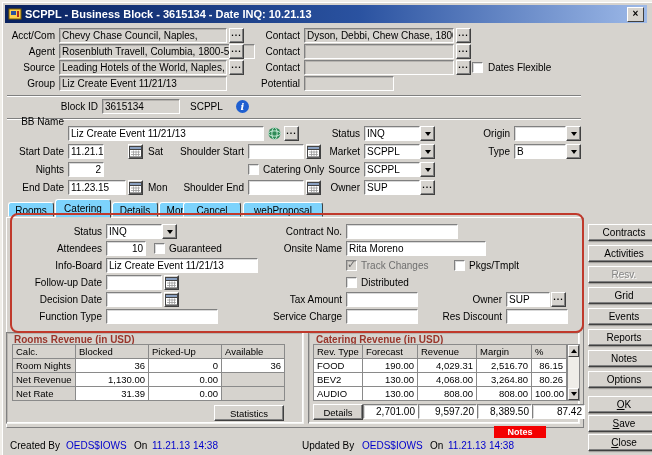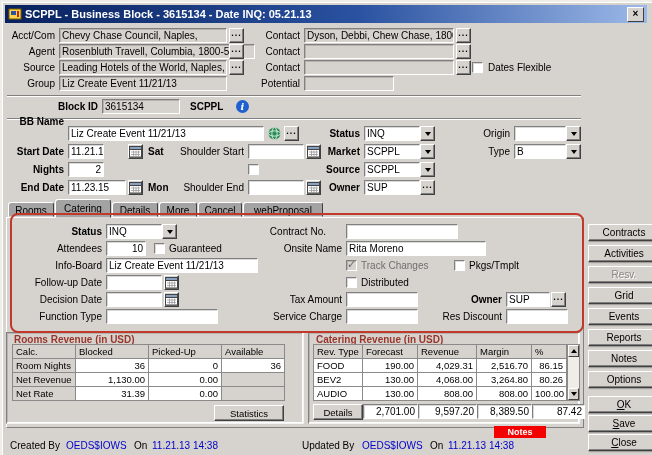--- a/index.html
+++ b/index.html
@@ -3,35 +3,35 @@
 <meta charset="utf-8">
 <style>
   html,body{margin:0;padding:0}
   body{font-family:"Liberation Sans","DejaVu Sans",sans-serif;background:#9a9a9a}
   .window{position:relative;width:652px;height:455px;background:#d6d3ce;border:2px solid;border-color:#efede8 #4d4d4d #4d4d4d #efede8;box-shadow:inset 1px 1px 0 #fff;font-size:10px;color:#000;overflow:hidden}
   .titlebar{position:absolute;left:3px;top:3px;width:642px;height:18px;background:linear-gradient(90deg,#08215e 0%,#2a52a0 55%,#9db9e8 100%);display:flex;align-items:center;gap:3px;padding:0 3px;box-sizing:border-box}
   .title{color:#fff;font-weight:bold;font-size:11px;white-space:nowrap;overflow:hidden;flex:1}
   .winbtn{width:15px;height:13px;background:#d6d3ce;border:1px solid;border-color:#fff #404040 #404040 #fff;color:#000;font-size:10px;line-height:11px;text-align:center;font-weight:bold;cursor:default}
   .lbl{position:absolute;height:15px;line-height:15px;text-align:right;white-space:nowrap;overflow:visible}
   .lbl.left{text-align:left}
-  .b{font-weight:bold}
+  .b{font-weight:normal}
   .dis{color:#6f6f6f}
   .field{position:absolute;height:15px;line-height:13px;background:#fff;border:1px solid;border-color:#808080 #fff #fff #808080;box-shadow:inset 1px 1px 0 rgba(0,0,0,.15);padding:0 2px;white-space:nowrap;overflow:hidden;box-sizing:border-box}
   .field.gray{background:#d6d3ce}
   .field.num{text-align:right}
   .sbtn{position:absolute;width:15px;height:15px;background:#d6d3ce;border:1px solid;border-color:#fff #404040 #404040 #fff;box-shadow:inset -1px -1px 0 #808080;display:flex;align-items:center;justify-content:center;font-size:9px;line-height:1;box-sizing:border-box;cursor:default}
   .dots{font-weight:bold;letter-spacing:1px;padding-bottom:4px}
   .tri{width:0;height:0;border-left:3px solid transparent;border-right:3px solid transparent;border-top:4px solid #000}
   .tri-up{border-top:none;border-bottom:4px solid #000}
   .chk{position:absolute;width:11px;height:11px;background:#fff;border:1px solid;border-color:#808080 #fff #fff #808080;box-shadow:inset 1px 1px 0 rgba(0,0,0,.15);box-sizing:border-box}
   .chk.checked::after{content:"✓";position:absolute;left:0px;top:-3px;font-size:11px;font-weight:bold;color:#000}
   .chk.disgray{background:#d6d3ce}
   .chk.disgray::after{color:#6a6a6a}
   .sep{position:absolute;left:5px;width:574px;height:0;border-top:1px solid #808080;border-bottom:1px solid #fff}
-  .tab{position:absolute;top:200px;height:15px;background:#a3a3a3;border:1px solid;border-color:#fff #404040 #d6d3ce #fff;border-radius:3px 3px 0 0;text-align:center;line-height:15px;box-sizing:border-box;cursor:default}
+  .tab{position:absolute;top:200px;height:15px;background:#7dd3fc;border:1px solid;border-color:#fff #404040 #d6d3ce #fff;border-radius:3px 3px 0 0;text-align:center;line-height:15px;box-sizing:border-box;cursor:default}
   .tab.active{top:197px;height:19px;z-index:4;line-height:17px}
   .tabpanel{position:absolute;left:4px;top:215px;width:578px;height:211px;border:1px solid;border-color:#fff #808080 #808080 #fff;box-sizing:border-box}
   .annotation{position:absolute;left:8px;top:211px;width:570px;height:116px;border:2px solid #c0392b;border-radius:8px;z-index:5;pointer-events:none}
   .groupbox{position:absolute;border:1px solid;border-color:#808080 #f4f4f2 #f4f4f2 #808080;box-shadow:inset -1px -1px 0 #fff,inset 1px 1px 0 #b8b5b0;box-sizing:border-box}
   .sectitle{position:absolute;height:13px;line-height:13px;font-weight:bold;color:#99352b;white-space:nowrap}
   .tbl{position:absolute;display:grid;gap:1px;background:#8a8a8a;border:1px solid #8a8a8a;font-size:9.5px}
   .th{background:#d6d3ce;height:13px;line-height:13px;padding:0 3px;overflow:hidden;white-space:nowrap}
   .tl{background:#d6d3ce;height:13px;line-height:13px;padding:0 3px;overflow:hidden;white-space:nowrap}
   .td{background:#fff;height:13px;line-height:13px;padding:0 3px;overflow:hidden;white-space:nowrap}
   .td.num{text-align:right}
@@ -53,21 +53,21 @@
 <div class="window">
 
   <div class="titlebar">
     <span style="display:inline-flex">
       <svg width="14" height="14">
           <rect x="1" y="2" width="12" height="10" fill="#ffd24d" stroke="#7a5c00"></rect>
           <rect x="3" y="4" width="5" height="4" fill="#2a52a0"></rect>
           <rect x="9" y="4" width="2" height="6" fill="#b03020"></rect>
         </svg>
     </span>
-    <span class="title">SCPPL - Business Block - 3615134 - Date INQ: 05.21.13</span>
+    <span class="title">SCPPL - Business Block - 3615134 - Date INQ: 10.21.13</span>
     <span class="winbtn">×</span>
   </div>
 
   <span class="lbl" style="left:4px;top:26px;width:49px">Acct/Com</span>
   <div class="field gray" style="left:57px;top:26px;width:168px">Chevy Chase Council, Naples,</div>
   <div class="sbtn dots" style="left:227px;top:26px">...</div>
   <span class="lbl" style="left:250px;top:26px;width:48px">Contact</span>
   <div class="field gray" style="left:302px;top:26px;width:150px">Dyson, Debbi, Chew Chase, 1800-123</div>
   <div class="sbtn dots" style="left:454px;top:26px">...</div>
 
@@ -148,20 +148,21 @@
     </div>
   <span class="lbl" style="left:470px;top:142px;width:38px">Type</span>
   <div class="field" style="left:512px;top:142px;width:52px">B</div>
   <div class="sbtn" style="left:564px;top:142px">
       <span class="tri"></span>
     </div>
 
   <span class="lbl b" style="left:4px;top:160px;width:58px">Nights</span>
   <div class="field num" style="left:66px;top:160px;width:36px">2</div>
   <span class="chk" style="left:246px;top:162px"></span>
+  <span class="lbl left" style="left:261px;top:160px;width:80px">Catering Only</span>
   <span class="lbl b" style="left:322px;top:160px;width:36px">Source</span>
   <div class="field" style="left:362px;top:160px;width:56px">SCPPL</div>
   <div class="sbtn" style="left:418px;top:160px">
       <span class="tri"></span>
     </div>
 
   <span class="lbl b" style="left:4px;top:178px;width:58px">End Date</span>
   <div class="field" style="left:66px;top:178px;width:58px">11.23.15</div>
   <div class="sbtn" style="left:126px;top:178px">
     <svg width="13" height="13" viewBox="0 0 13 13">
@@ -181,30 +182,30 @@
       </svg>
   </div>
   <span class="lbl b" style="left:322px;top:178px;width:36px">Owner</span>
   <div class="field" style="left:362px;top:178px;width:56px">SUP</div>
   <div class="sbtn dots" style="left:418px;top:178px">...</div>
 
   <div class="tab" style="left:6px;width:46px">Rooms</div>
   <div class="tab active" style="left:53px;width:56px">Catering</div>
   <div class="tab" style="left:110px;width:46px">Details</div>
   <div class="tab" style="left:157px;width:38px">More</div>
-  <div class="tab" style="left:196px;width:44px">Cancel</div>
+  <div class="tab" style="left:181px;width:58px">Cancel</div>
   <div class="tab" style="left:241px;width:80px">webProposal</div>
   <div class="tabpanel"></div>
 
   <span class="lbl b" style="left:8px;top:222px;width:92px">Status</span>
   <div class="field" style="left:104px;top:222px;width:56px">INQ</div>
   <div class="sbtn" style="left:160px;top:222px">
       <span class="tri"></span>
     </div>
-  <span class="lbl" style="left:224px;top:222px;width:100px">Contract No.</span>
+  <span class="lbl" style="left:240px;top:222px;width:100px">Contract No.</span>
   <div class="field" style="left:344px;top:222px;width:112px"></div>
 
   <span class="lbl" style="left:8px;top:239px;width:92px">Attendees</span>
   <div class="field num" style="left:104px;top:239px;width:40px">10</div>
   <span class="chk" style="left:152px;top:241px"></span>
   <span class="lbl left" style="left:167px;top:239px;width:70px">Guaranteed</span>
   <span class="lbl" style="left:240px;top:239px;width:100px">Onsite Name</span>
   <div class="field" style="left:344px;top:239px;width:140px">Rita Moreno</div>
 
   <span class="lbl" style="left:8px;top:256px;width:92px">Info-Board</span>

